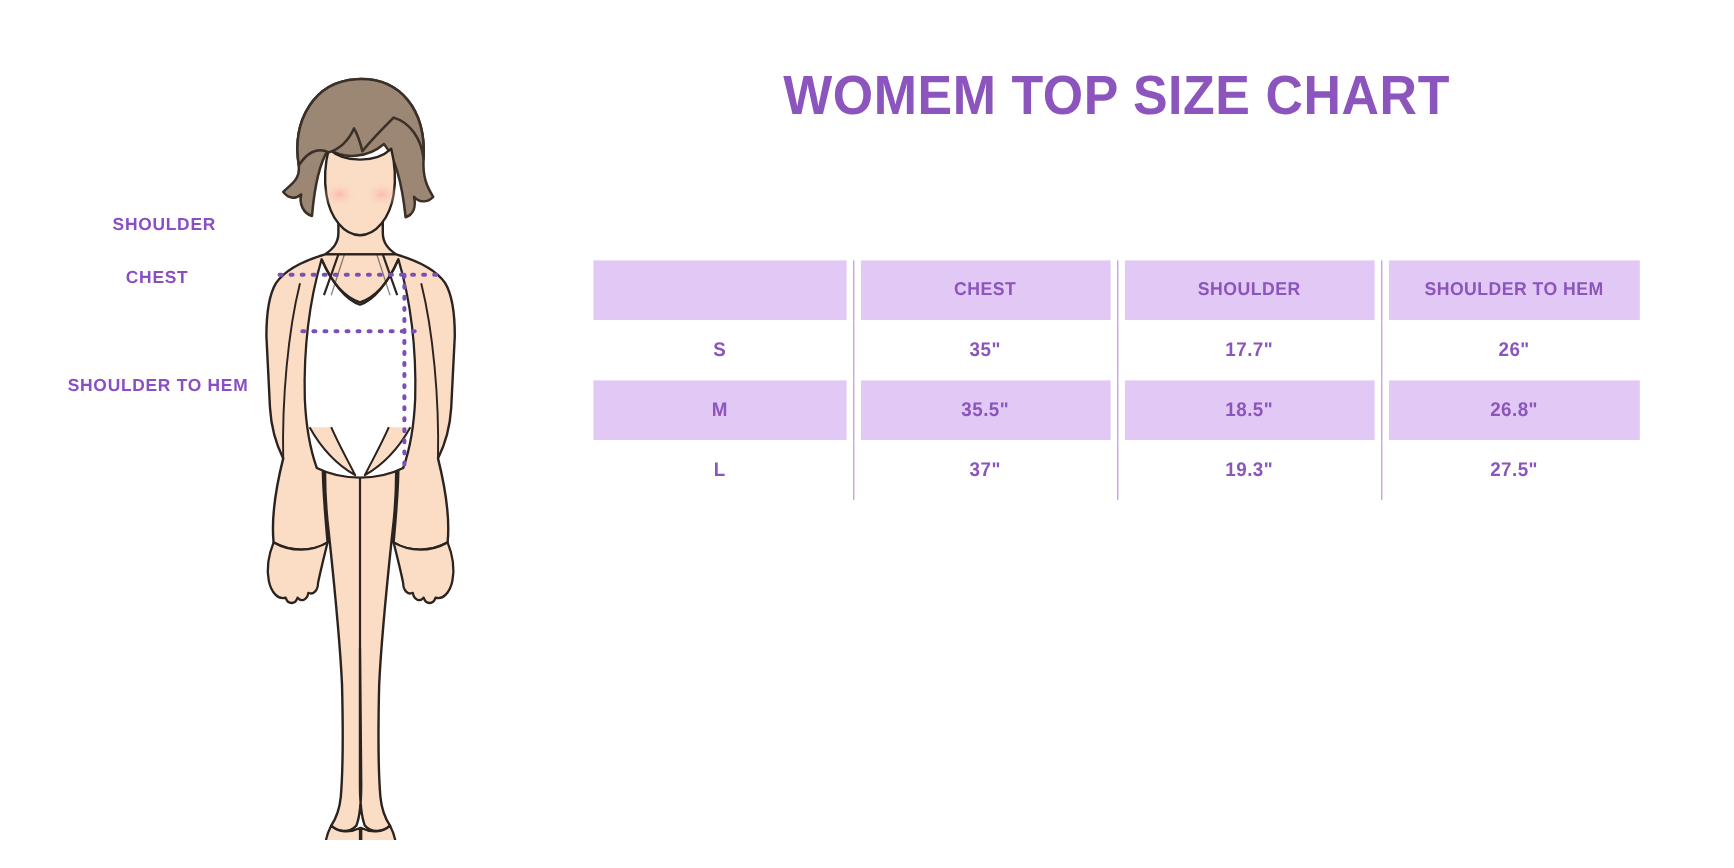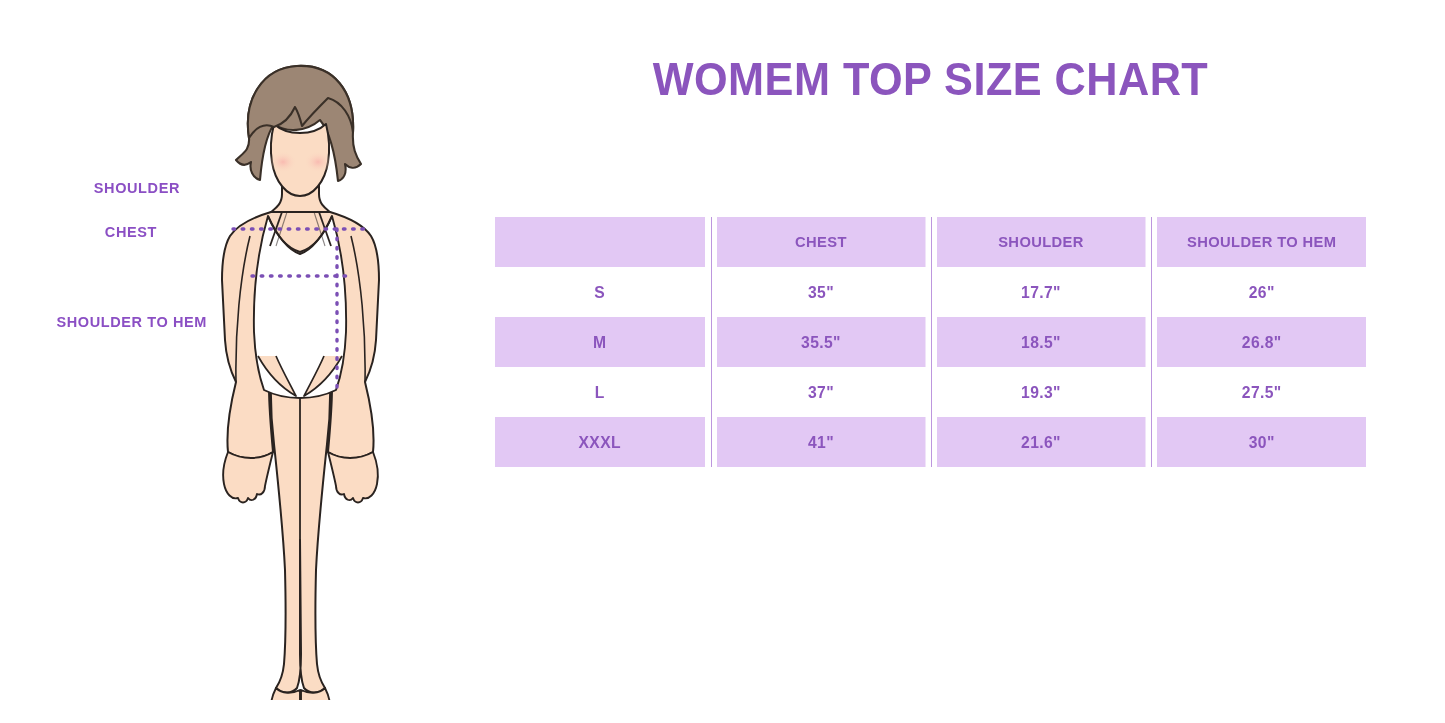--- a/index.html
+++ b/index.html
@@ -286,22 +286,16 @@
         <td>35.5"</td>
         <td>18.5"</td>
         <td>26.8"</td>
       </tr>
       <tr class="row-odd">
         <td>L</td>
         <td>37"</td>
         <td>19.3"</td>
         <td>27.5"</td>
       </tr>
-      <tr class="row-even">
-        <td>XXXL</td>
-        <td>41"</td>
-        <td>21.6"</td>
-        <td>30"</td>
-      </tr>
     </tbody>
   </table>
 
 </div>
 
 </body></html>

